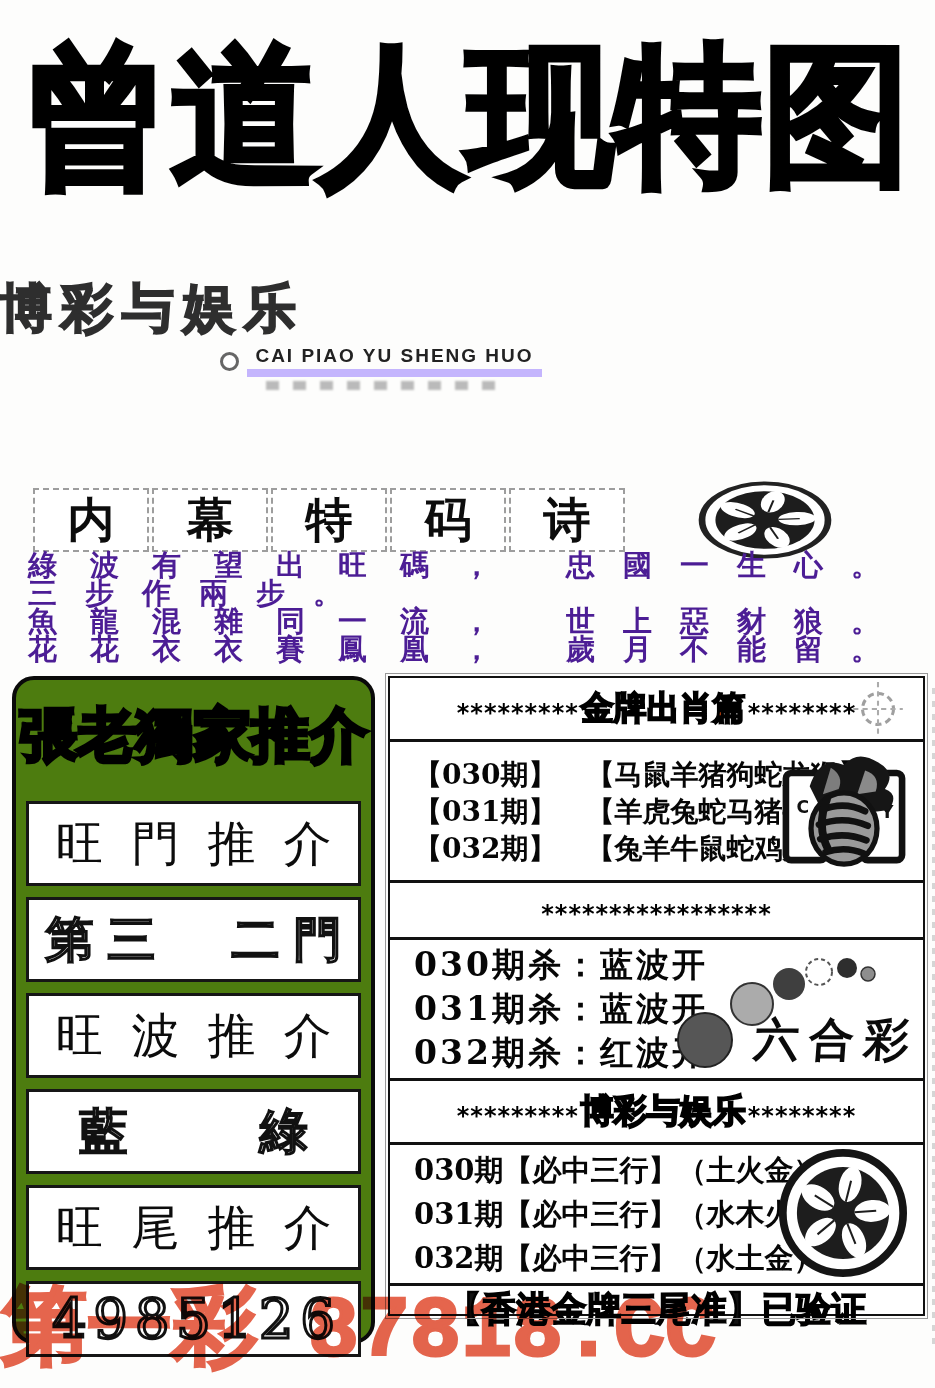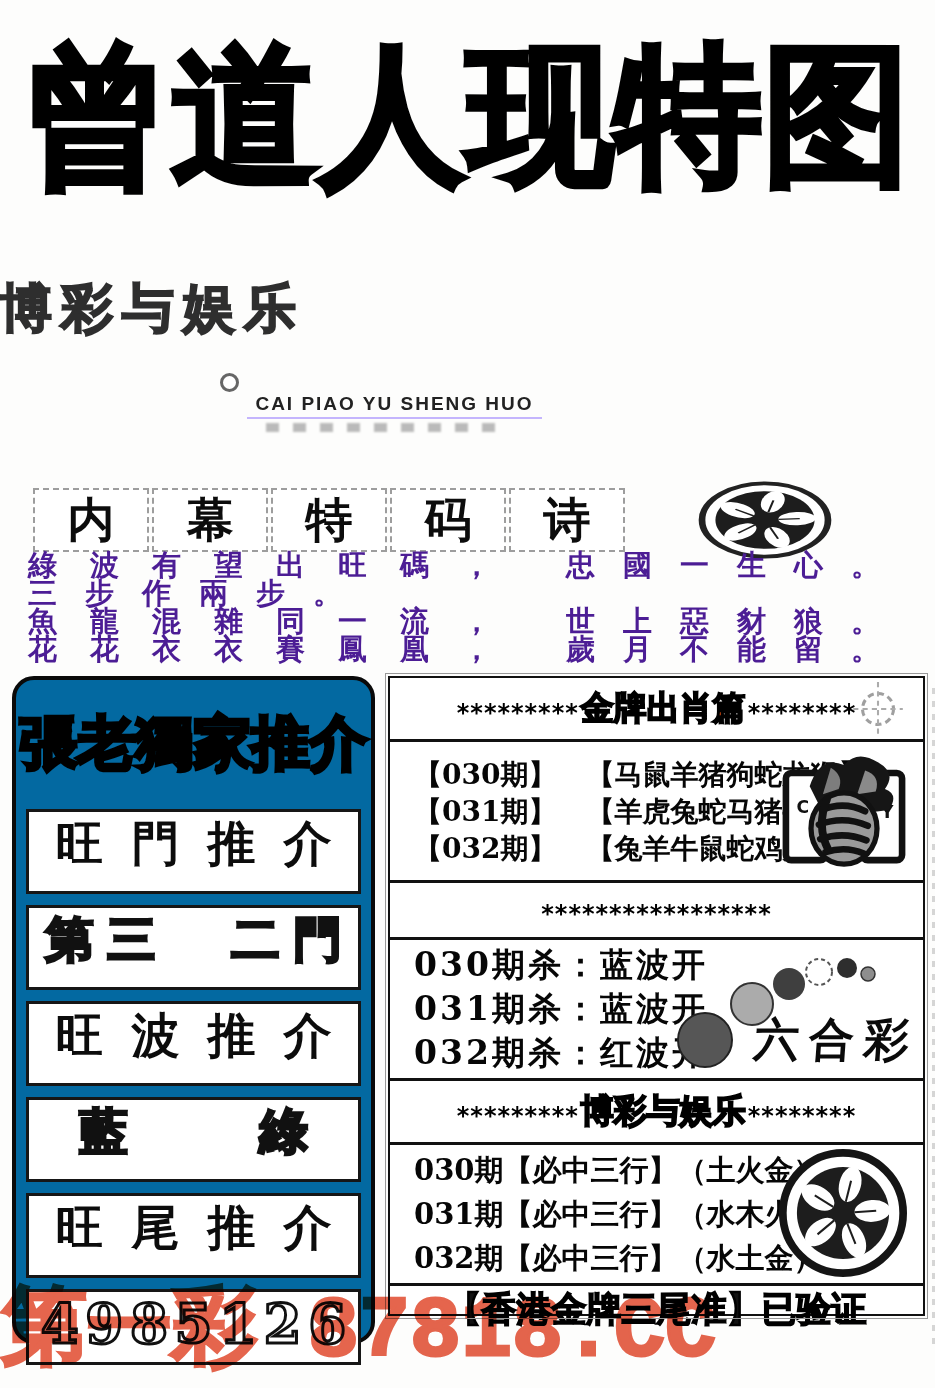--- a/index.html
+++ b/index.html
@@ -23,21 +23,21 @@
   .logo{position:absolute;top:274px;left:0;width:762px;text-align:left}
   .logo-name{
     display:inline-block;font-size:52px;font-weight:900;color:#2e2e2e;
     letter-spacing:9px;-webkit-text-stroke:2px #2e2e2e;
     font-family:"DejaVu Sans",sans-serif;
   }
   .logo-pinyin-row{display:flex;align-items:center;justify-content:center;gap:8px;margin-top:1px}
   .logo-ring{width:13px;height:13px;border:3px solid #666;border-radius:50%;background:#fff}
   .logo-pinyin{
     font-size:19px;font-weight:bold;letter-spacing:2px;color:#222;
-    border-bottom:2px solid #c4b5fd;padding:0 8px 2px;margin-top:48px;
+    border-bottom:8px solid #c4b5fd;padding:0 8px 2px;
   }
   .logo-smudge{
     width:230px;height:9px;margin:4px auto 0;
     background:repeating-linear-gradient(90deg,#8f8f8f 0 13px,transparent 13px 27px);
     filter:blur(1.3px);opacity:.6;
   }
 
   
   .poem-header{position:absolute;top:488px;left:33px;display:flex;gap:3px}
   .poem-cell{
@@ -54,32 +54,32 @@
     font-family:"DejaVu Serif","Liberation Serif",serif;font-weight:bold;
     font-size:29px;color:#4c1d95;
   }
   .poem-line{display:flex;justify-content:space-between;height:28px;line-height:28px}
   .poem-left{letter-spacing:33px;white-space:nowrap}
   .poem-right{letter-spacing:28px;white-space:nowrap}
 
   
   .left-panel{
     position:absolute;left:12px;top:676px;width:363px;height:668px;
-    border:4px solid #0a0a0a;border-radius:22px;background:#0369a1;
-    box-sizing:border-box;padding:10px 10px;
+    border:4px solid #0a0a0a;border-radius:22px;background:#4d7c0f;
+    box-sizing:border-box;padding:2px 10px;
   }
   .lp-header{
     height:108px;display:flex;align-items:center;justify-content:center;
     font-family:"DejaVu Sans",sans-serif;font-size:58px;font-weight:900;
     -webkit-text-stroke:4px #000;color:#000;white-space:nowrap;
   }
   .lp-row{
     height:79px;border:3px solid #161616;background:#fff;margin-top:11px;
-    display:flex;align-items:flex-start;justify-content:center;
-    font-family:"DejaVu Serif","Liberation Serif",serif;font-weight:bold;
+    display:flex;align-items:center;justify-content:center;
+    font-family:"DejaVu Serif","Liberation Serif",serif;font-weight:normal;
     font-size:48px;color:#0c0c0c;
   }
   .lp-row span{letter-spacing:28px;margin-right:-28px;white-space:nowrap}
   .lp-row.sp-mid span{letter-spacing:14px;margin-right:-14px}
   .lp-row.sp-wide span{letter-spacing:42px;margin-right:-42px}
   .lp-row.outline span{color:#fff;-webkit-text-stroke:3px #111;text-shadow:0 0 1px #111}
   .lp-row.number{height:70px}
   .lp-row.number span{font-size:54px;letter-spacing:7px;margin-right:-7px}
 
   

